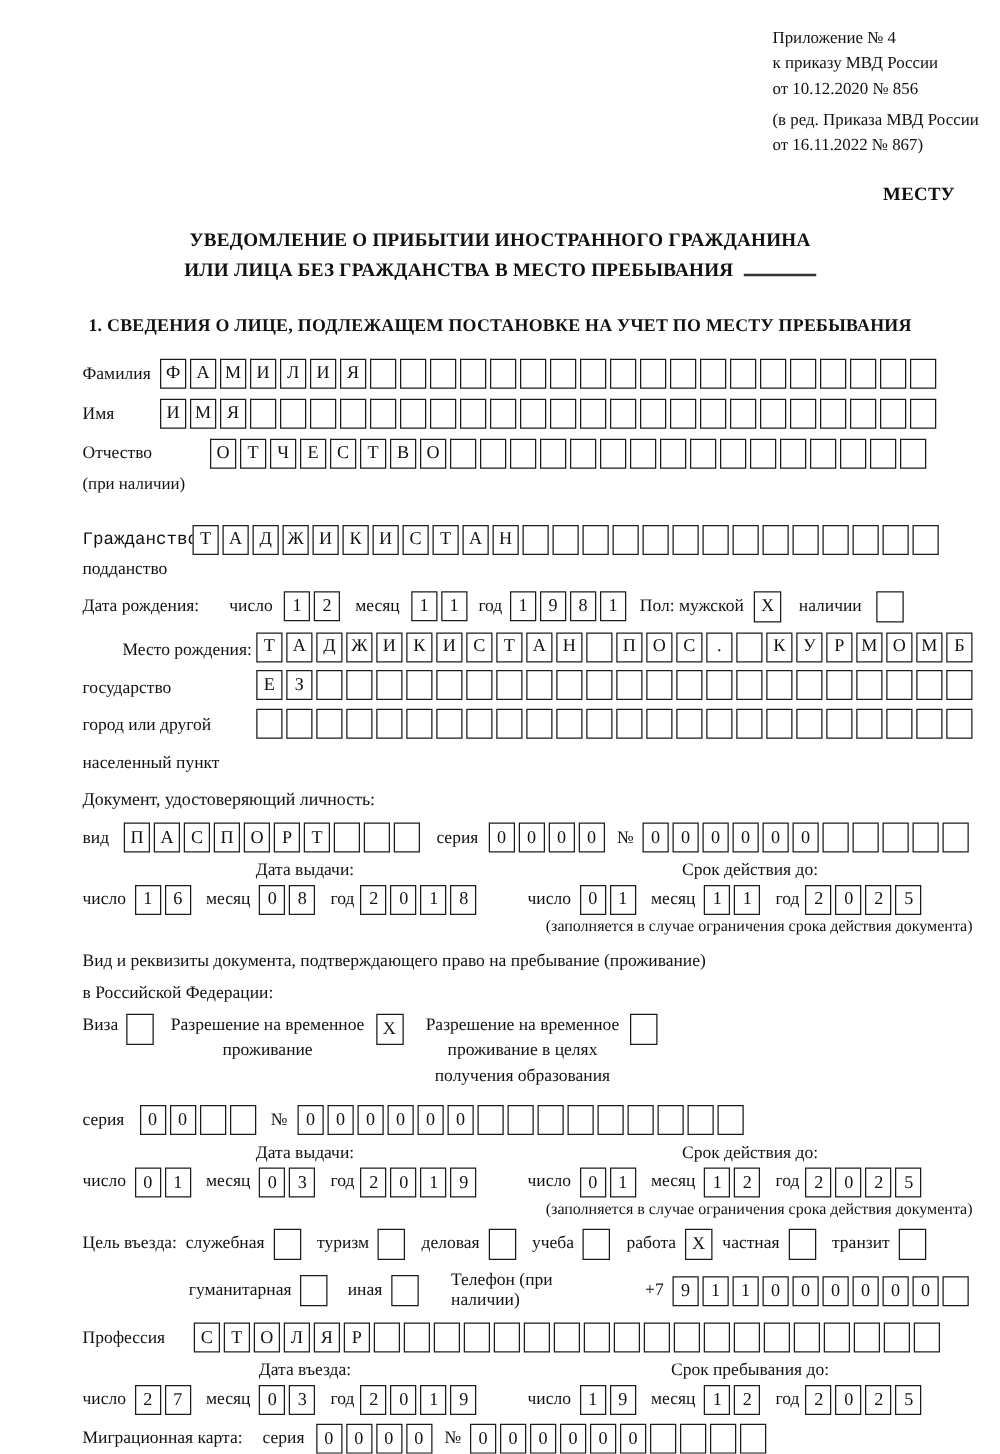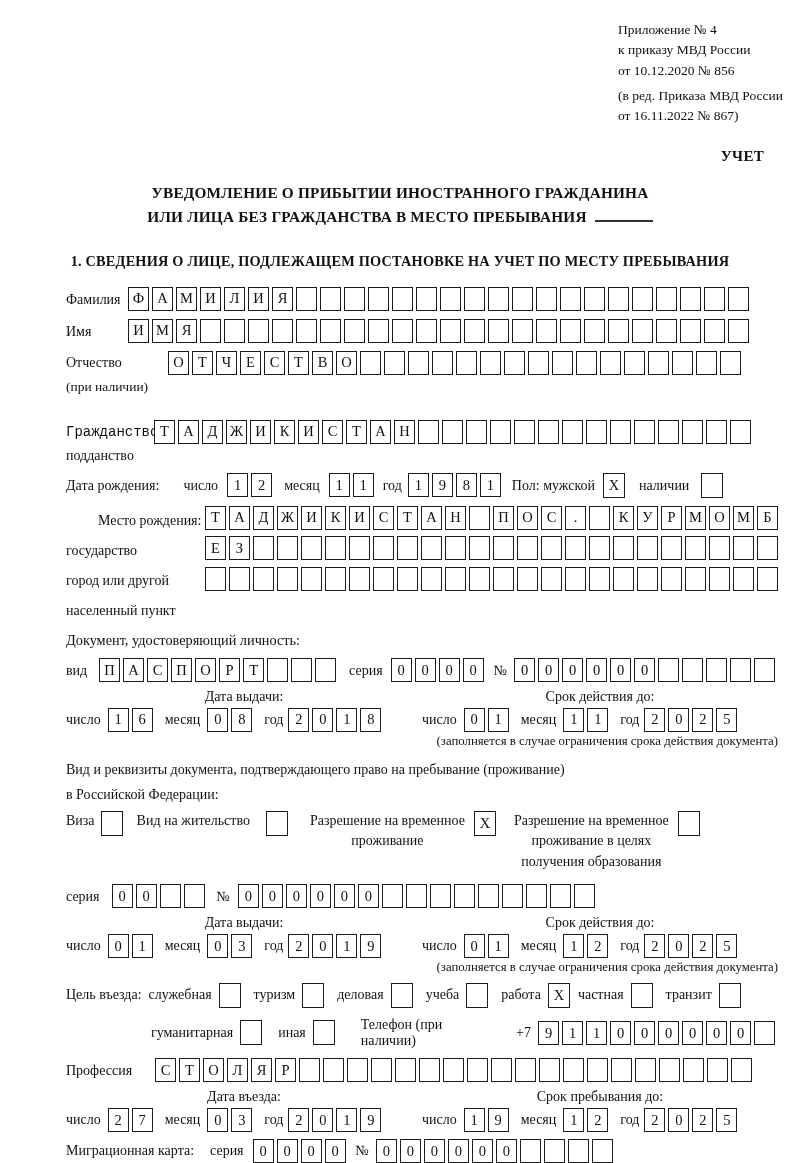--- a/index.html
+++ b/index.html
@@ -81,21 +81,21 @@
 <div class="page">
 
   <div class="header-note">
     <div>Приложение № 4</div>
     <div>к приказу МВД России</div>
     <div>от 10.12.2020 № 856</div>
     <div class="gap">(в ред. Приказа МВД России</div>
     <div>от 16.11.2022 № 867)</div>
   </div>
 
-  <div class="forma">УЧЕТ</div>
+  <div class="forma">МЕСТУ</div>
 
   <div class="title">
     <div>УВЕДОМЛЕНИЕ О ПРИБЫТИИ ИНОСТРАННОГО ГРАЖДАНИНА</div>
     <div><span>ИЛИ ЛИЦА БЕЗ ГРАЖДАНСТВА В МЕСТО ПРЕБЫВАНИЯ</span><span class="uline"></span></div>
   </div>
 
   <div class="section-h">1. СВЕДЕНИЯ О ЛИЦЕ, ПОДЛЕЖАЩЕМ ПОСТАНОВКЕ НА УЧЕТ ПО МЕСТУ ПРЕБЫВАНИЯ</div>
 
   <div class="form">
 
@@ -431,24 +431,20 @@
     </div>
     <div class="note-r">(заполняется в случае ограничения срока действия документа)</div>
 
     <div class="plain">Вид и реквизиты документа, подтверждающего право на пребывание (проживание)</div>
     <div class="plain">в Российской Федерации:</div>
 
     <div class="permit-band">
       <div class="itm" style="margin-right:14px;">
         <span class="t">Виза</span>
         <span class="cb" style="margin-left:6px;"></span>
-      </div>
-      <div class="itm" style="margin-right:22px;">
-        <span class="t">Вид на жительство</span>
-        <span class="cb" style="margin-left:16px;"></span>
       </div>
       <div class="itm" style="margin-right:18px;">
         <span class="t c">
           <span>Разрешение на временное</span><br>
           <span>проживание</span>
         </span>
         <span class="cb">X</span>
       </div>
       <div class="itm">
         <span class="t c">

